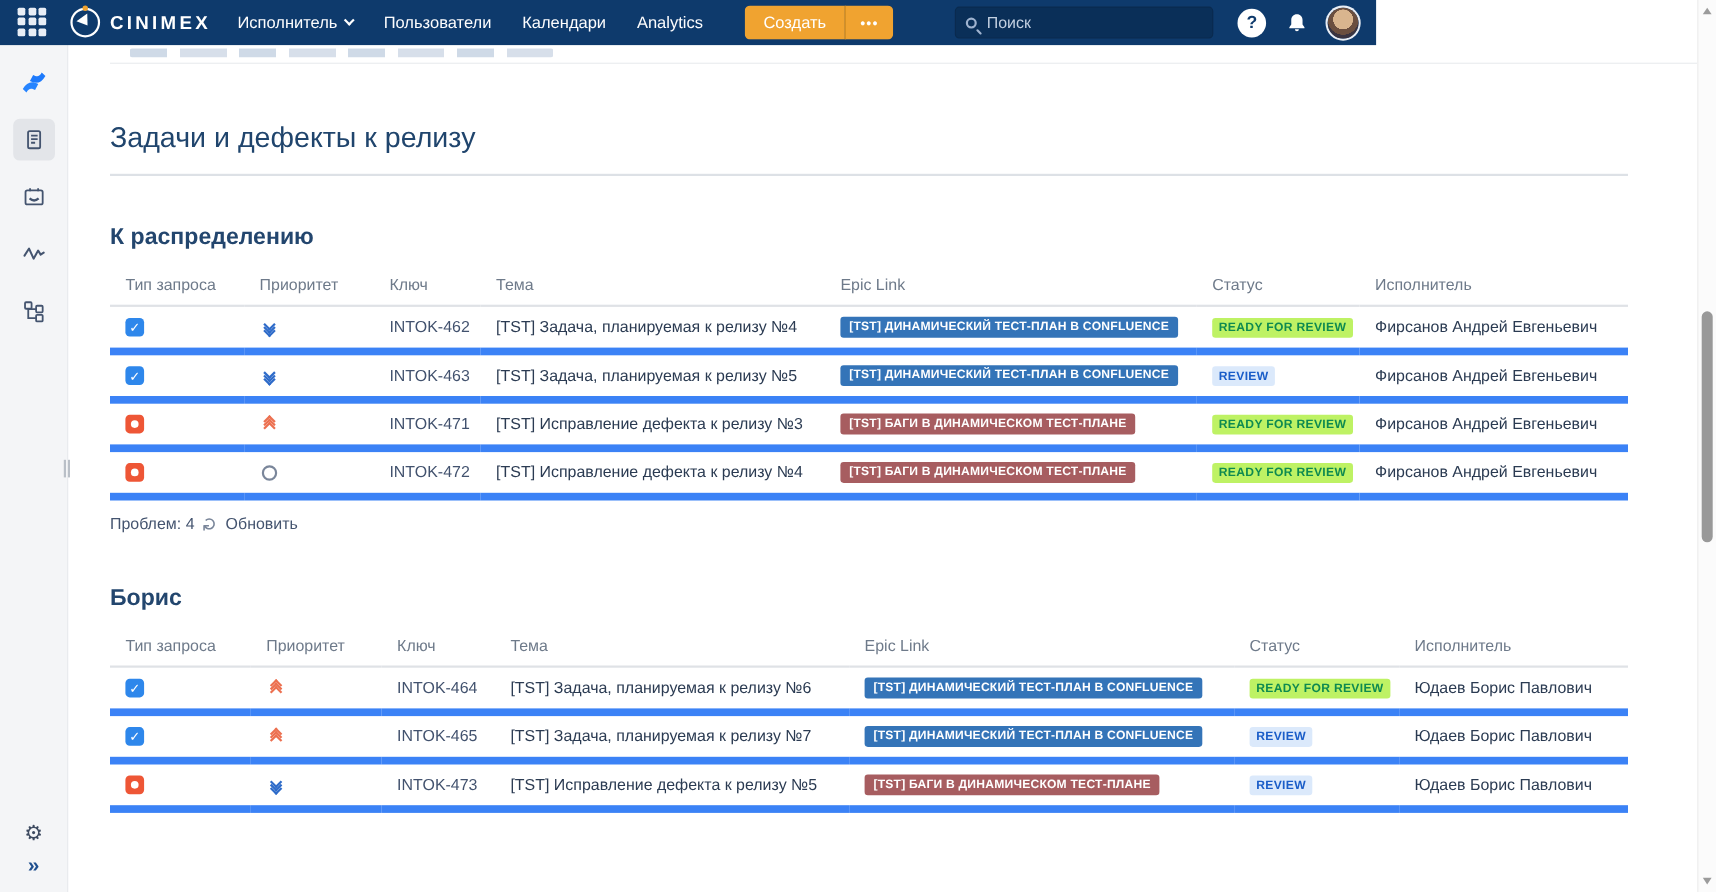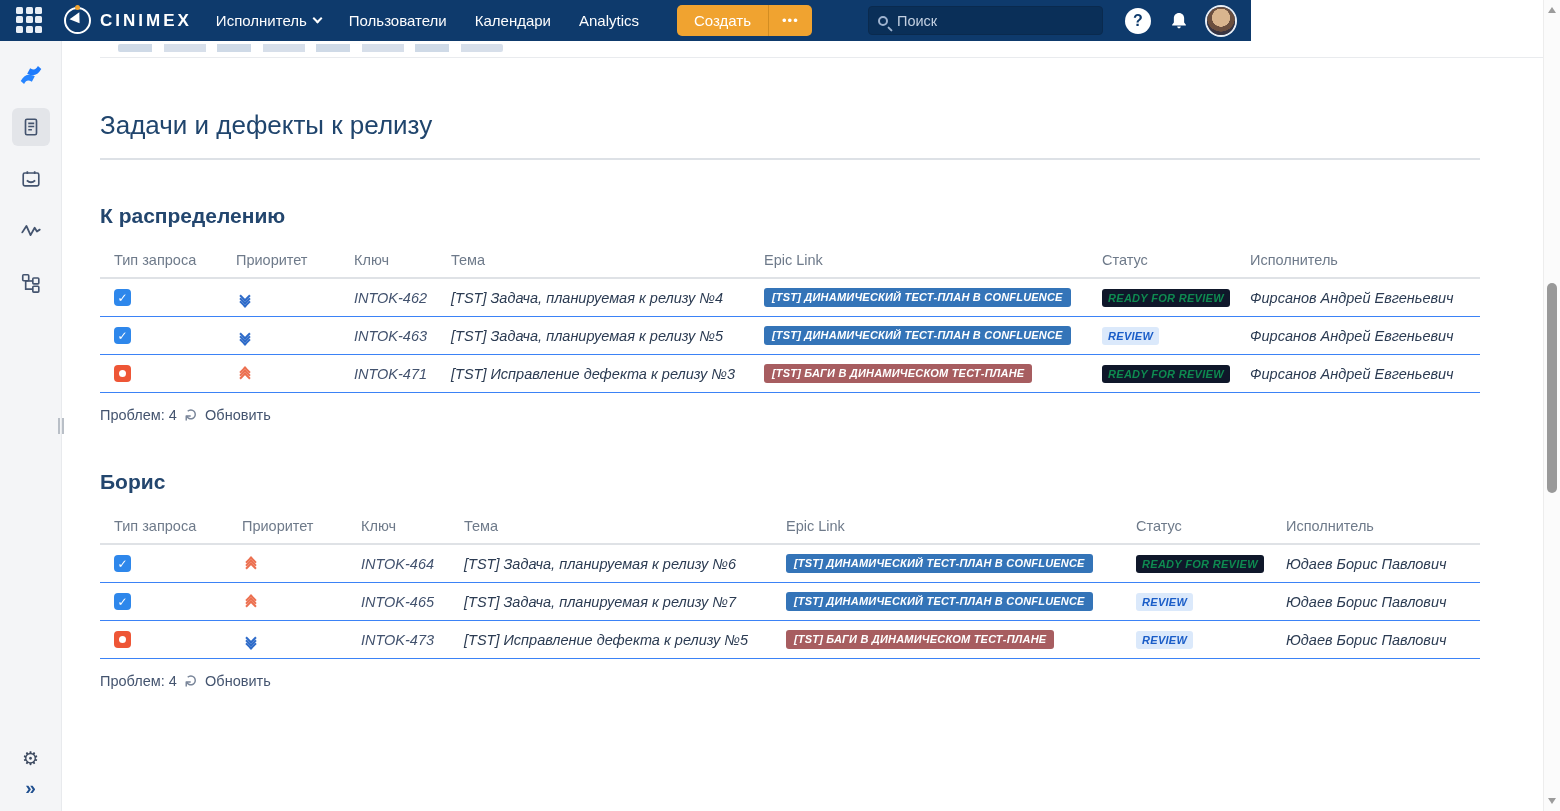--- a/index.html
+++ b/index.html
@@ -69,22 +69,22 @@
     opacity:.55; filter:blur(.7px);
     background:repeating-linear-gradient(90deg,#a9bcd4 0 34px,transparent 34px 46px,#b7c6da 46px 88px,transparent 88px 99px);}
   .page-title{ font-size:26px; font-weight:400; color:#20456d; margin-top:52px; }
   .title-rule{ border:none; border-top:2px solid #dde1e6; margin-top:17px; width:1380px;}
   .section-heading{ font-size:21px; font-weight:700; color:#23466e; margin-top:44px;}
   .section-heading.second{ margin-top:47px;}
 
   table{ border-collapse:collapse; table-layout:fixed; width:1380px; margin-top:14px; font-size:14.5px;}
   th{ text-align:left; font-weight:400; color:#6e7a8a; font-size:14.5px; padding:10px 8px 9px 14px;
     border-bottom:2px solid #dfe2e6;}
-  td{ padding:9px 8px 9px 14px; border-bottom:1px solid #3b82f6; color:#2b3b52; vertical-align:middle;
-    white-space:nowrap; overflow:hidden;font-style:italic;}
+  td{ padding:9px 8px 9px 14px; border-bottom:7px solid #3b82f6; color:#2b3b52; vertical-align:middle;
+    white-space:nowrap; overflow:hidden;}
   td.key{ color:#42526e;}
 
   
   .ticon{ width:17px; height:17px; border-radius:4px; display:inline-flex; align-items:center;
     justify-content:center; vertical-align:middle;}
   .ticon[data-kind="task"]{ background:#2E87EB;}
   .ticon[data-kind="task"]::after{ content:"\2713"; color:#fff; font-size:12px; font-weight:bold; line-height:1;}
   .ticon[data-kind="bug"]{ background:#EE5636;}
   .ticon[data-kind="bug"]::after{ content:""; width:7px; height:7px; background:#fff; border-radius:50%;}
 
@@ -101,21 +101,21 @@
   .prio[data-prio="critical"]::before{ content:""; width:14px; height:15px; background:#E8543C;
     clip-path:polygon(50% 0%,100% 42%,100% 100%,50% 56%,0% 100%,0% 42%);}
 
   
   .epic{ display:inline-block; color:#fff; font-weight:bold; font-size:11px; letter-spacing:.2px;
     padding:3px 8px 4px; border-radius:3px; max-width:100%;}
   .epic[data-color="blue"]{ background:#3474B8;}
   .epic[data-color="maroon"]{ background:#A75D60;}
   .lozenge{ display:inline-block; font-weight:bold; font-size:11px; letter-spacing:.3px;
     padding:3px 6px; border-radius:3px;}
-  .lozenge[data-color="green"]{ background:#0f172a; color:#0E8A50;}
+  .lozenge[data-color="green"]{ background:#bef264; color:#0E8A50;}
   .lozenge[data-color="blue"]{ background:#DBE9FB; color:#1A5DC8;}
   .lozenge[data-color="gray"]{ background:#E0E2E6; color:#5A6675;}
 
   .tbl-footer{ display:flex; align-items:center; gap:7px; margin-top:13px; font-size:14.5px; color:#44546f;}
   .refresh-ic{ color:#7a869a; font-size:17px; line-height:1; display:inline-block; transform:rotate(-90deg);
     cursor:pointer;}
   .refresh-link{ cursor:pointer; }
 
   
   .vscroll{ position:absolute; right:0; top:0; width:17px; height:811px; background:#fbfbfb;
@@ -301,20 +301,29 @@
               <i></i>
               <i></i>
               <i></i>
             </span></td>
         <td class="key">INTOK-471</td>
         <td>[TST] Исправление дефекта к релизу №3</td>
         <td><span class="epic" data-color="maroon">[TST] БАГИ В ДИНАМИЧЕСКОМ ТЕСТ-ПЛАНЕ</span></td>
         <td><span class="lozenge" data-color="green">READY FOR REVIEW</span></td>
         <td>Фирсанов Андрей Евгеньевич</td>
       </tr>
+      <tr>
+        <td><span class="ticon" data-kind="bug"></span></td>
+        <td><span class="prio" data-prio="trivial"></span></td>
+        <td class="key">INTOK-472</td>
+        <td>[TST] Исправление дефекта к релизу №4</td>
+        <td><span class="epic" data-color="maroon">[TST] БАГИ В ДИНАМИЧЕСКОМ ТЕСТ-ПЛАНЕ</span></td>
+        <td><span class="lozenge" data-color="green">READY FOR REVIEW</span></td>
+        <td>Фирсанов Андрей Евгеньевич</td>
+      </tr>
     </tbody>
   </table>
   <div class="tbl-footer">
     <span>Проблем: 4</span>
     <span class="refresh-ic">↻</span>
     <span class="refresh-link">Обновить</span>
   </div>
 
   <h2 class="section-heading second">Борис</h2>
   <table>

